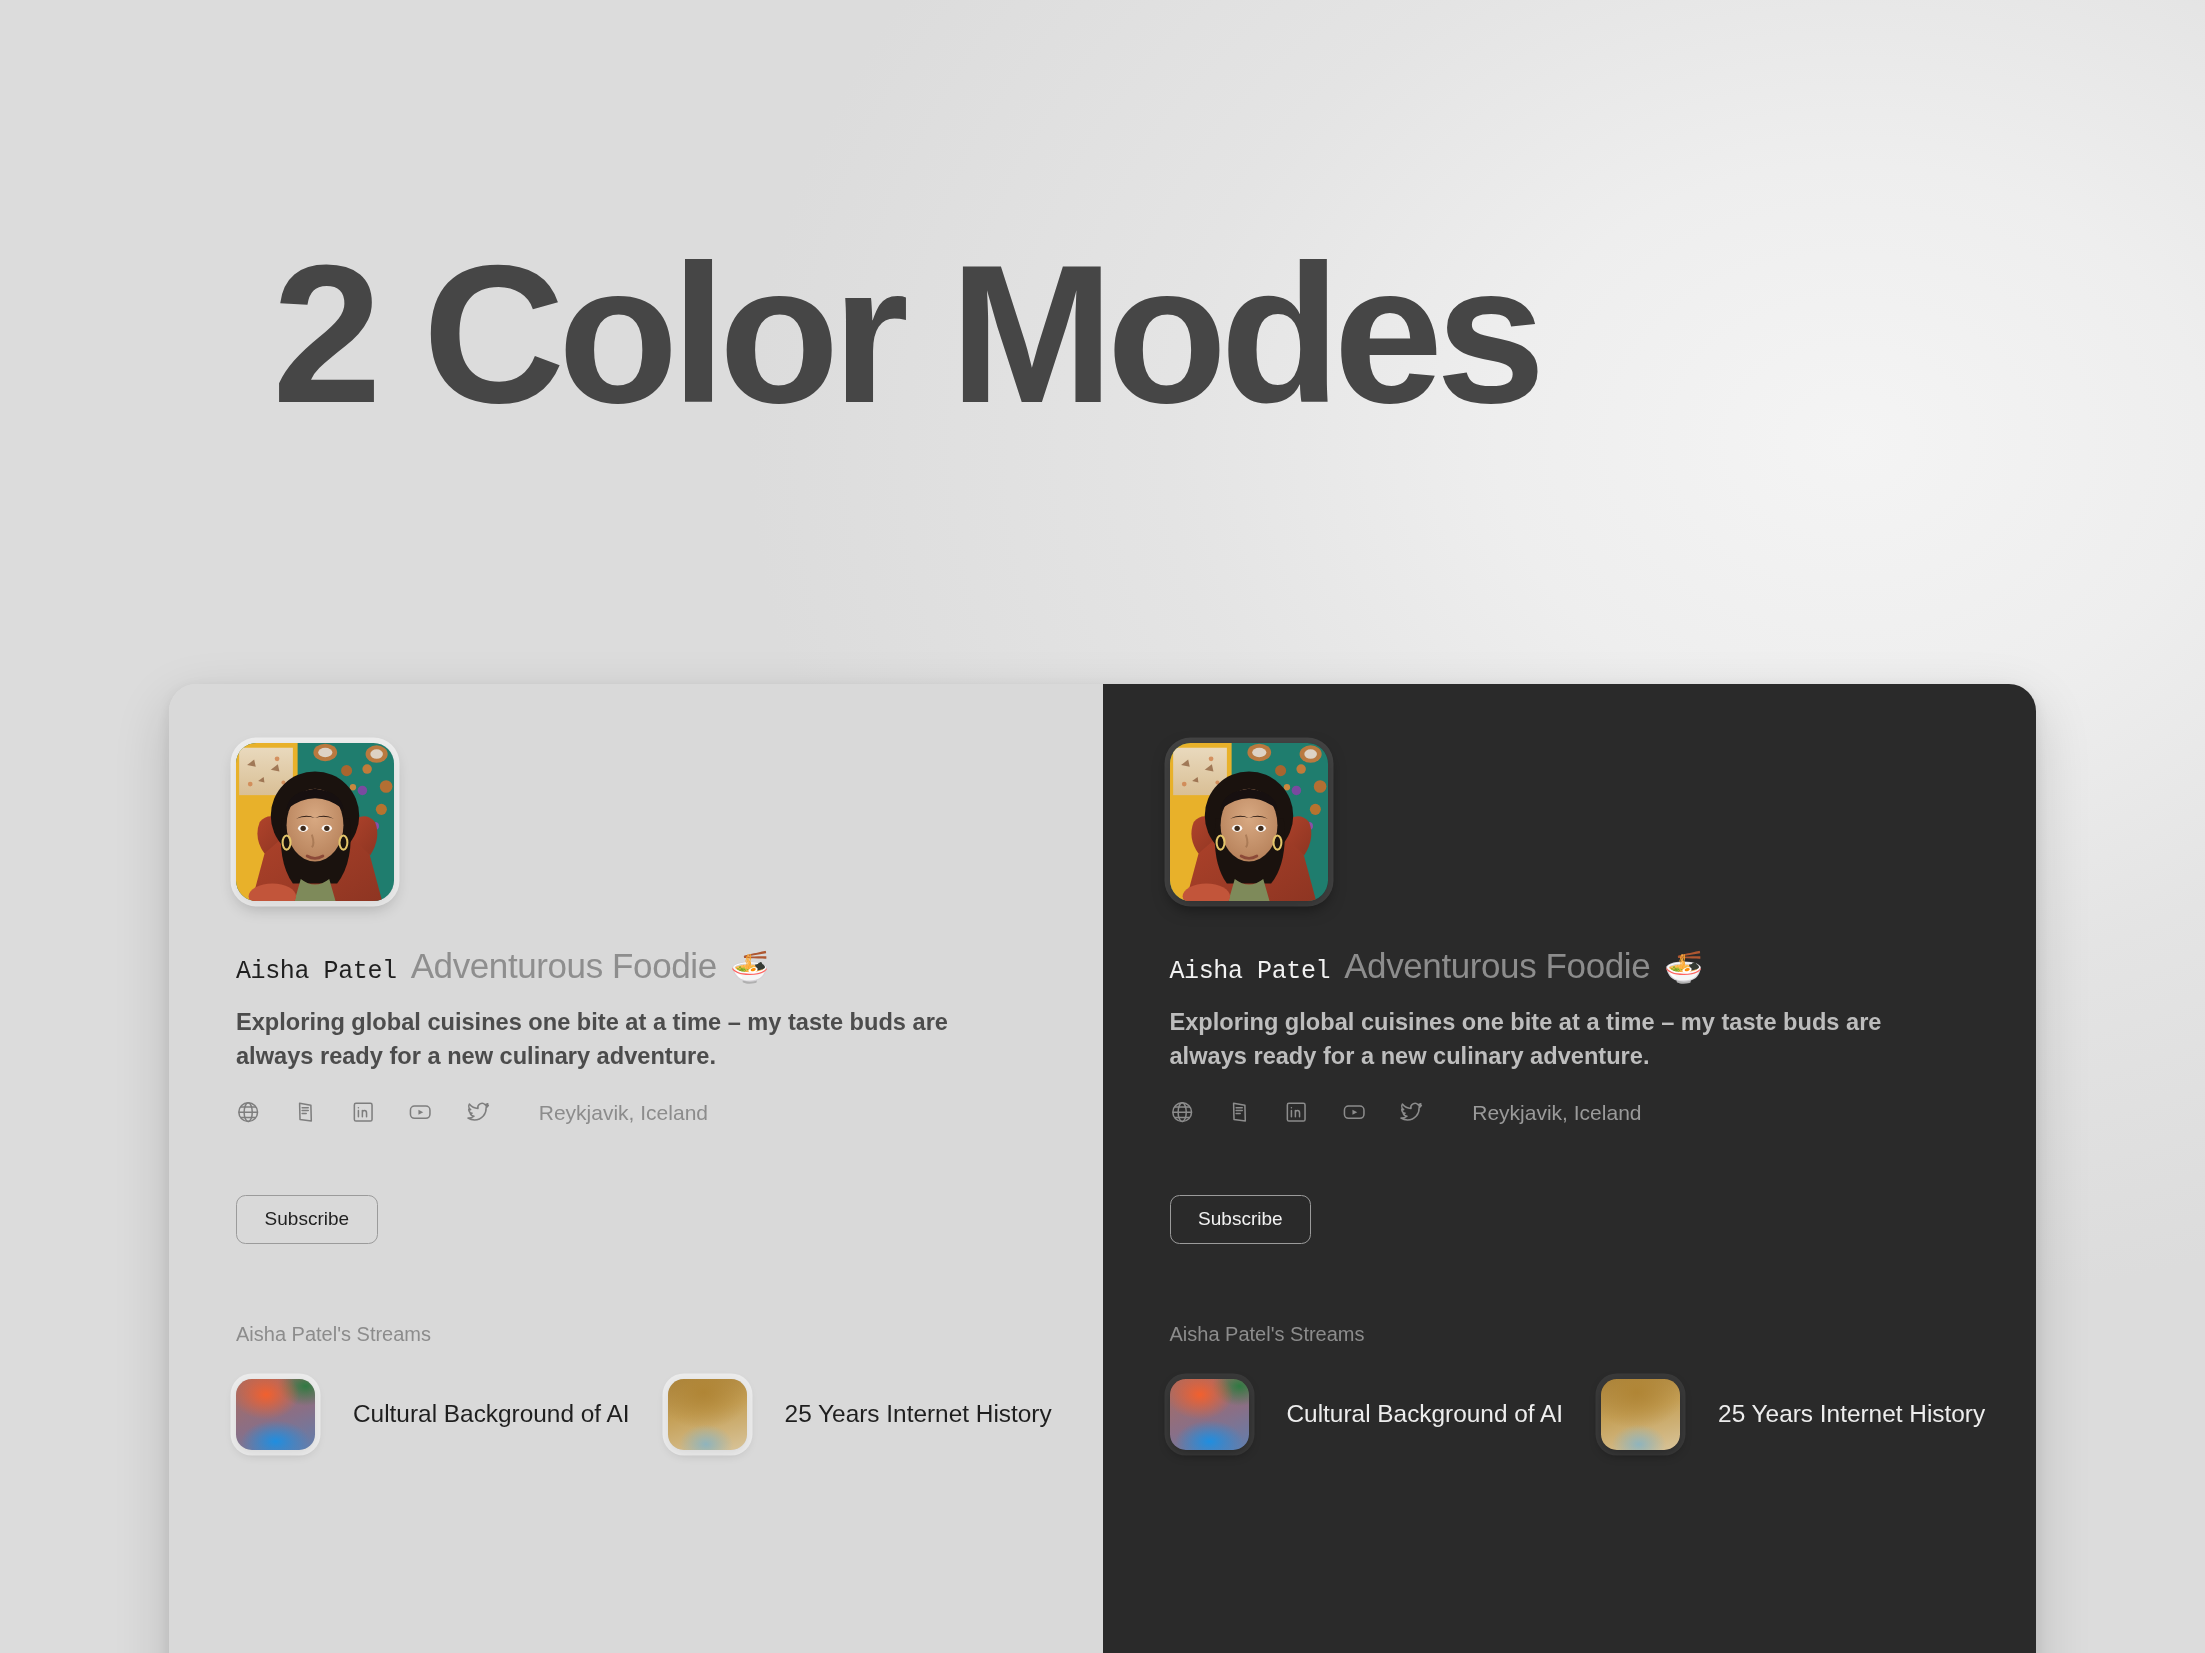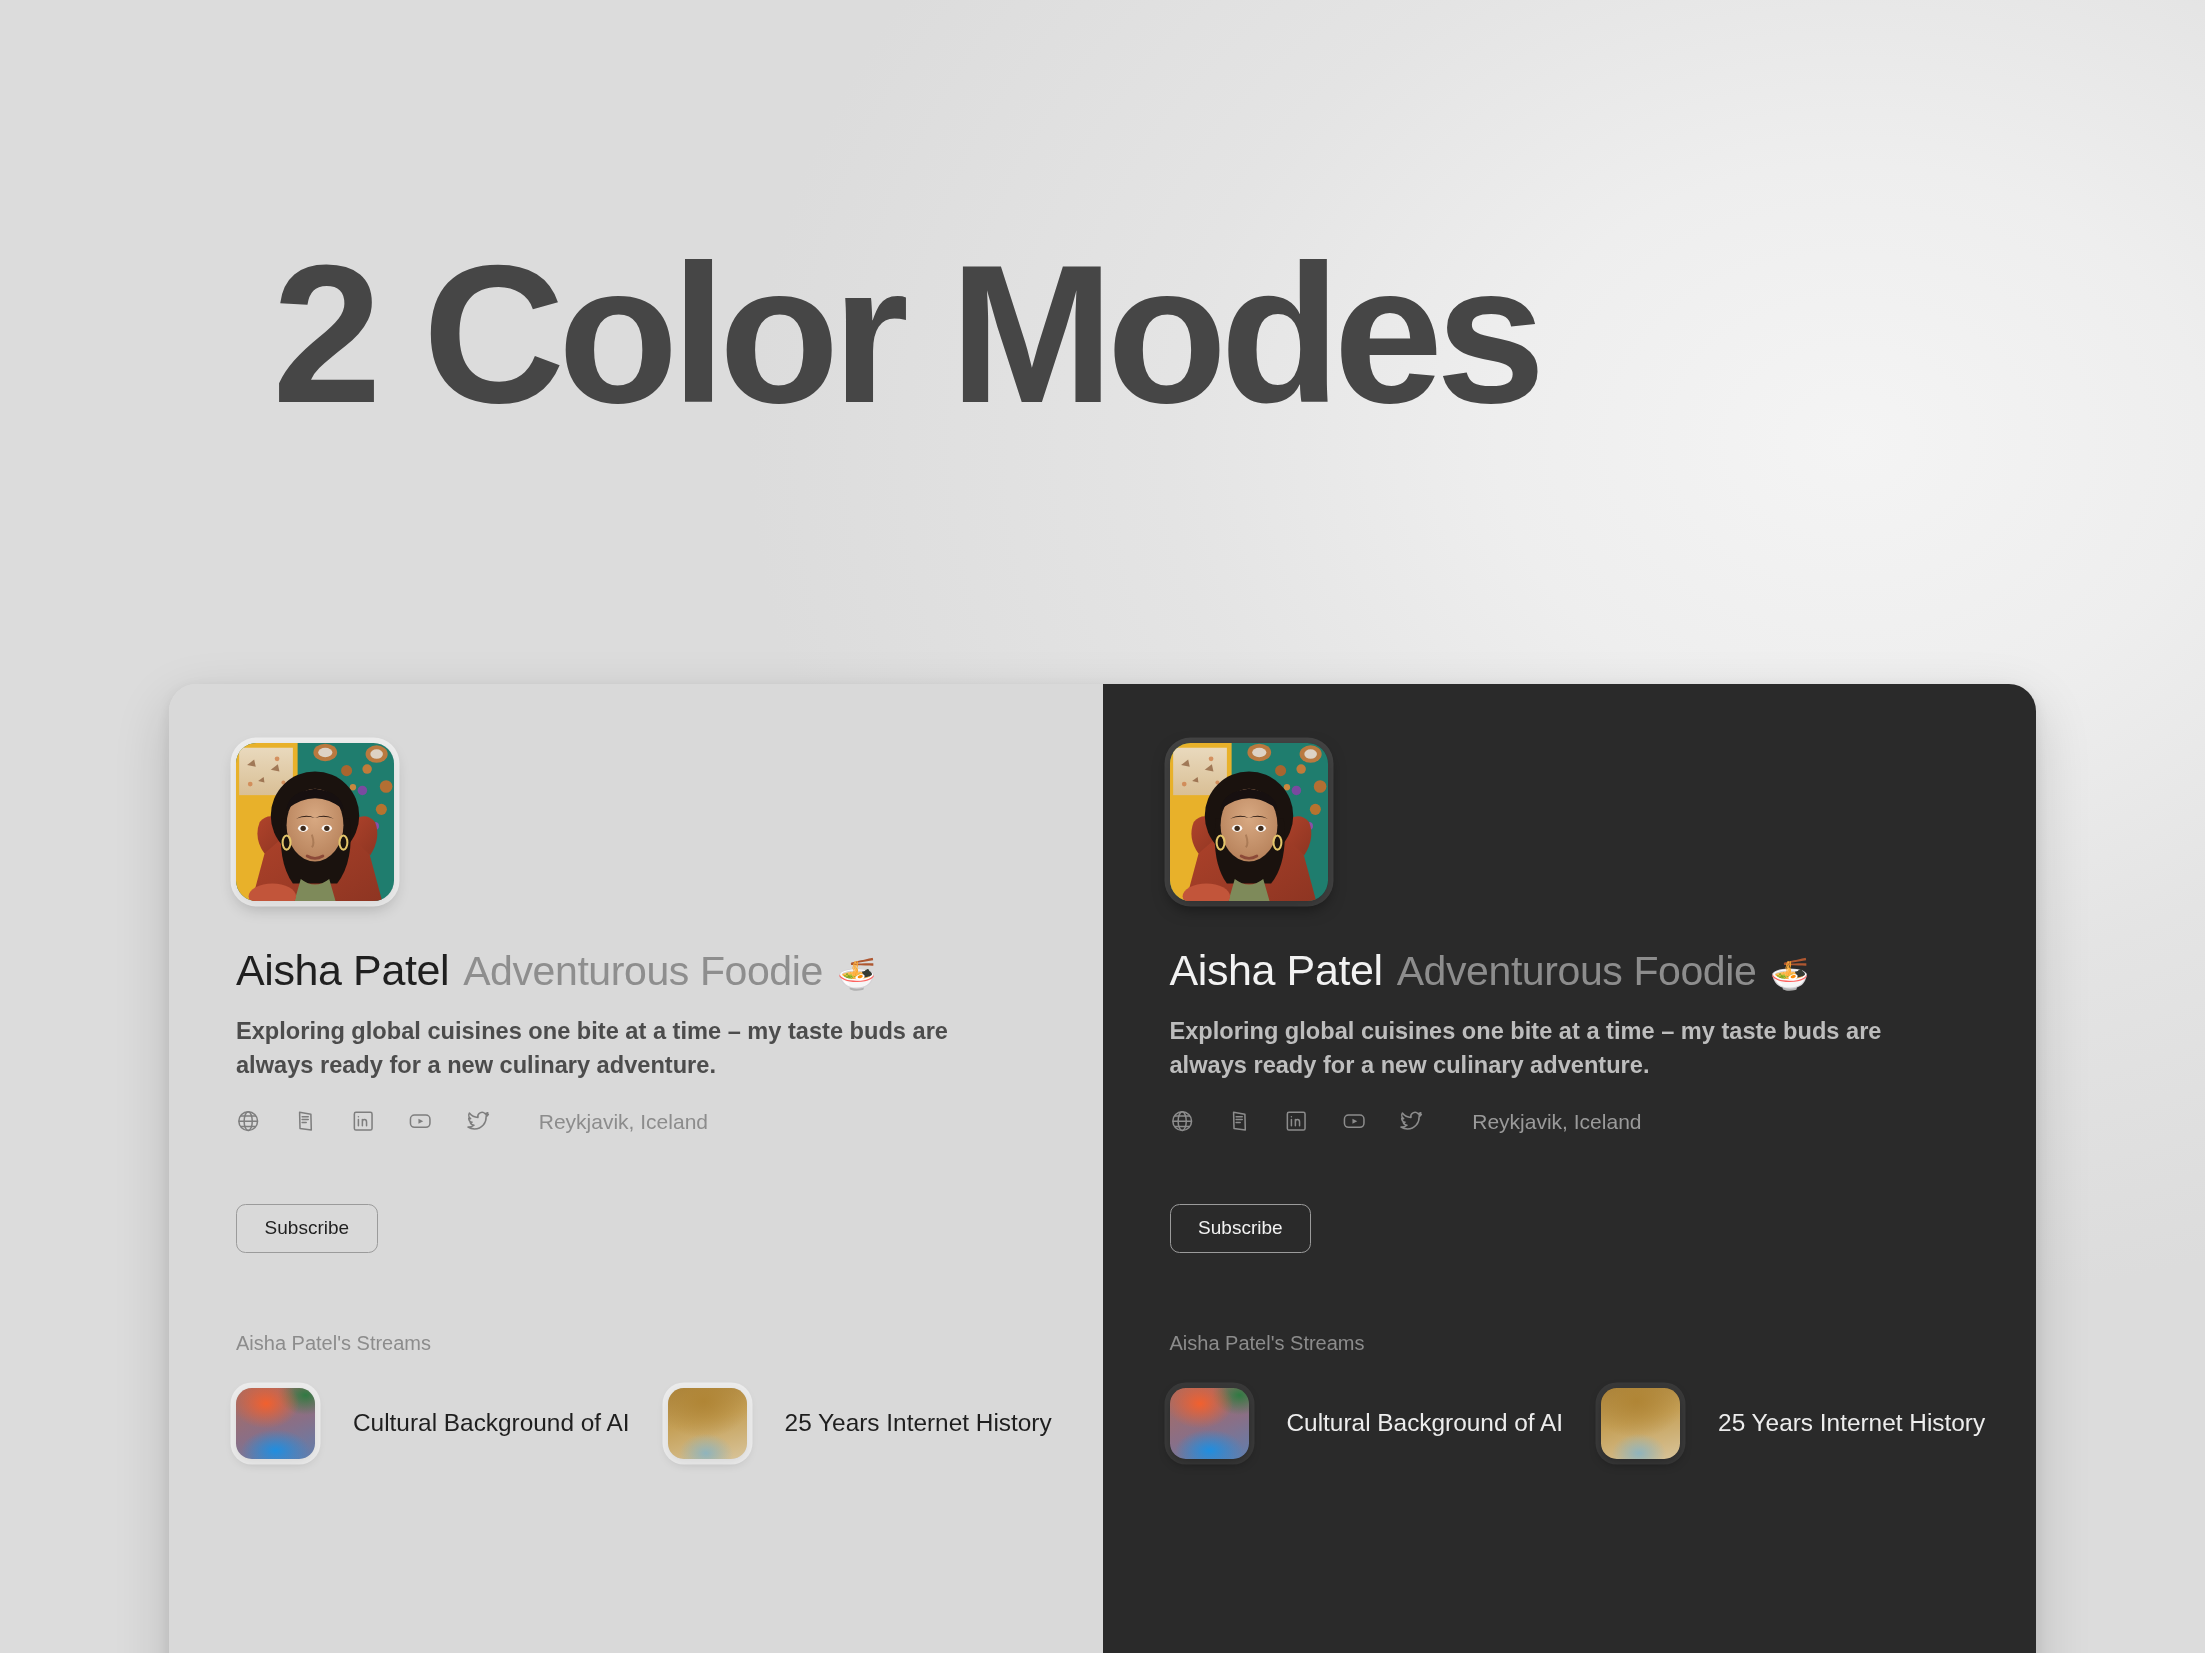--- a/index.html
+++ b/index.html
@@ -57,24 +57,24 @@
   }
   .pane.dark .avatar { box-shadow:0 0 0 5.5px rgba(255,255,255,.12), 0 6.3px 15.8px rgba(0,0,0,.5); }
   .avatar svg { display:block; width:100%; height:100%; }
 
   
   .identity {
     margin-top:45px;
     display:flex; align-items:baseline; gap:14px;
     white-space:nowrap;
   }
-  .p-name { font-size:43px; font-weight:400; letter-spacing:-0.4px; }
+  .p-name { font-size:25px; font-weight:400; letter-spacing:-0.4px;font-family:Liberation Mono, monospace; }
   .pane.light .p-name { color:#1f1f1f; }
   .pane.dark  .p-name { color:#f2f2f2; }
-  .p-tag { font-size:41px; font-weight:400; letter-spacing:-0.4px; }
+  .p-tag { font-size:35px; font-weight:400; letter-spacing:-0.4px; }
   .pane.light .p-tag { color:#8e8e8e; }
   .pane.dark  .p-tag { color:#8d8d8d; }
   .p-emoji { font-size:31.5px; line-height:1; }
 
   
   .bio {
     margin-top:19px;
     font-size:23.6px;
     line-height:1.45;
     max-width:732px;

